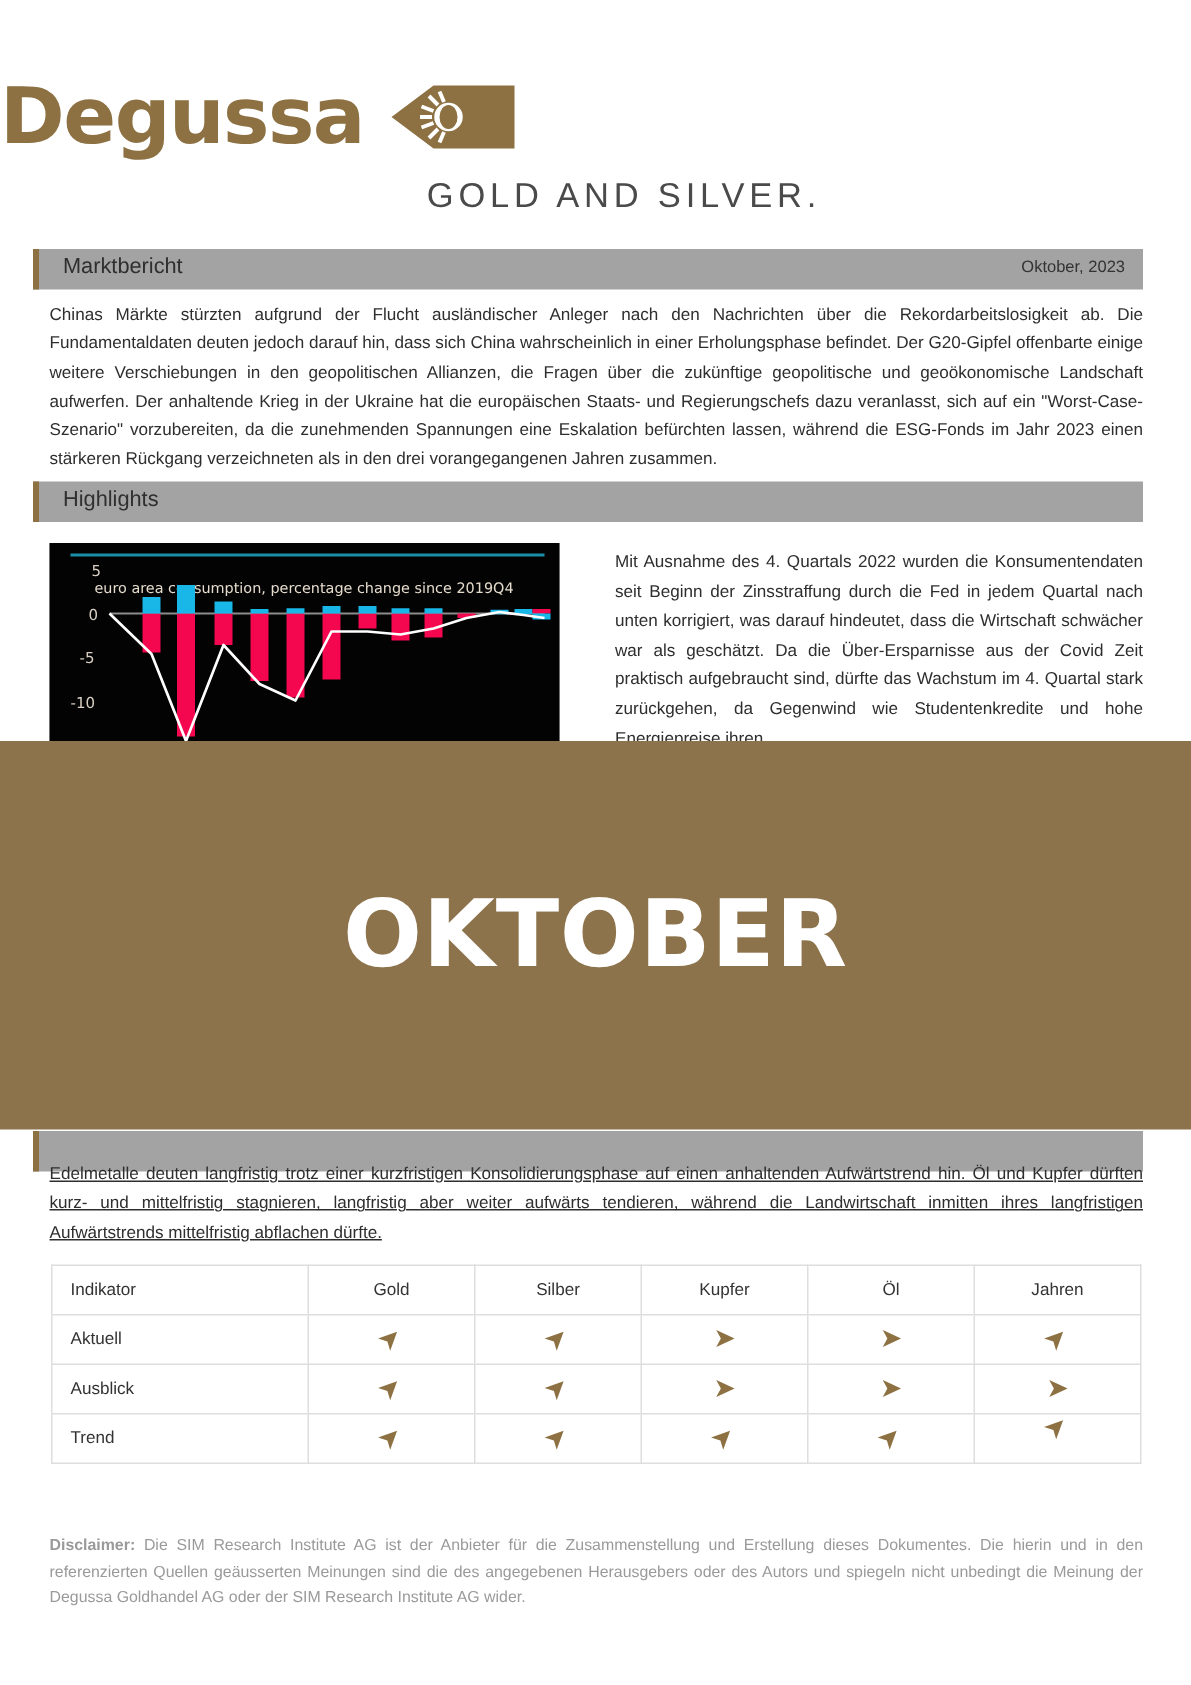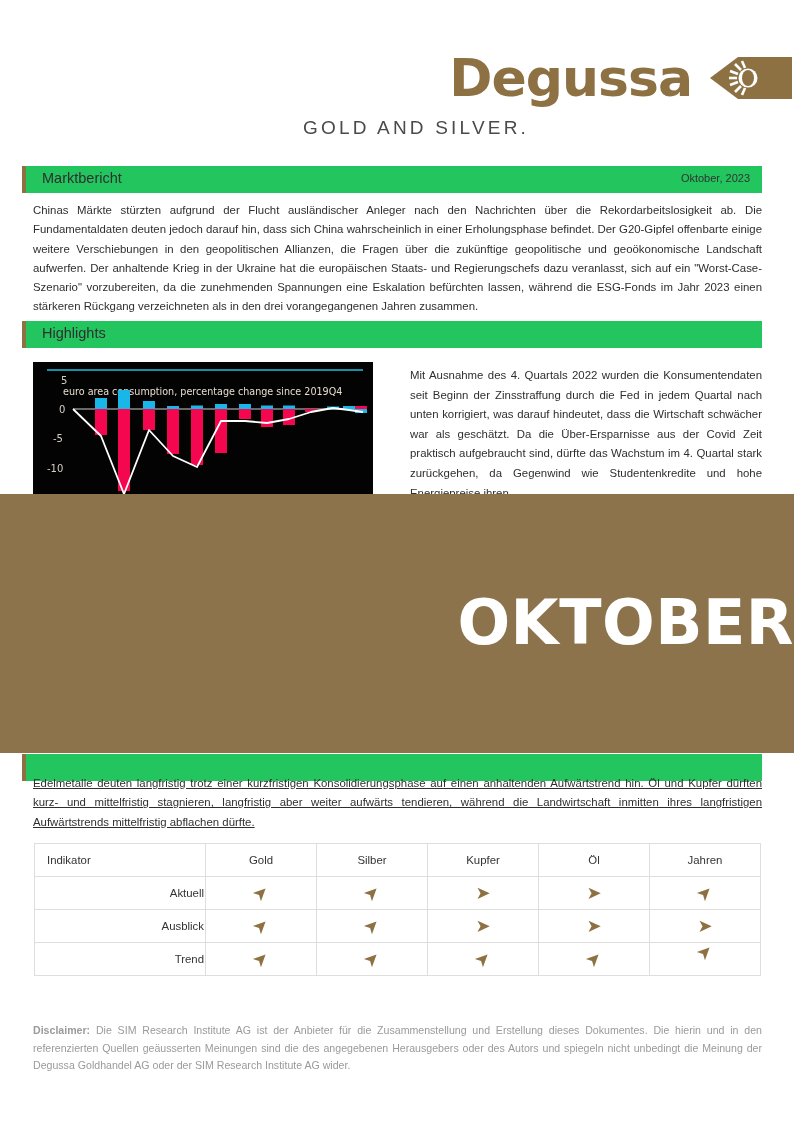--- a/index.html
+++ b/index.html
@@ -21,52 +21,52 @@
   .logo-block {
     position: absolute;
     top: 52px;
     left: 0;
     width: 794px;
     text-align: center;
   }
   .logo-row {
     display: flex;
     align-items: center;
-    justify-content: flex-end;
+    justify-content: flex-start;
     gap: 16px;
   }
   .logo-word {
     font-family: "DejaVu Sans", sans-serif;
     font-size: 52px;
     font-weight: bold;
     color: #8d7142;
     letter-spacing: -1px;
     line-height: 1;
   }
   .logo-mark {
     width: 86px;
     height: 52px;
     display: block;
   }
   .logo-sub {
     margin-top: 13px;
-    font-size: 19px;
+    font-size: 23px;
     letter-spacing: 3.2px;
     color: #4a4a4a;
     font-family: "Liberation Sans", sans-serif;
     margin-left: 38px;
   }
 
   
   .section-bar {
     position: absolute;
     left: 22px;
     width: 740px;
     height: 27px;
-    background: #22c55e;
+    background: #a3a3a3;
     border-left: 4px solid #8d7142;
     box-sizing: border-box;
   }
   .section-bar .bar-title {
     position: absolute;
     left: 16px;
     top: 4px;
     font-size: 14.5px;
     color: #2f2f2f;
   }
@@ -123,21 +123,21 @@
   
   .overlay-banner {
     position: absolute;
     left: 0;
     top: 494px;
     width: 794px;
     height: 259px;
     background: #8c734b;
     display: flex;
     flex-direction: column;
-    align-items: flex-end;
+    align-items: center;
     justify-content: center;
     z-index: 40;
   }
   .overlay-line {
     color: #ffffff;
     font-family: "DejaVu Sans", sans-serif;
     font-weight: bold;
     font-size: 62px;
     line-height: 1.42;
     letter-spacing: 0.5px;
@@ -157,21 +157,21 @@
   }
   table.indicators td {
     border: 1px solid #dedede;
     height: 30px;
     font-size: 11.4px;
     color: #333333;
     text-align: center;
     vertical-align: middle;
   }
   table.indicators td.label {
-    text-align: right;
+    text-align: left;
     padding-left: 12px;
     width: 157px;
   }
   table.indicators th {
     border: 1px solid #dedede;
     height: 30px;
     font-size: 11.4px;
     font-weight: normal;
     color: #333333;
     text-align: center;

